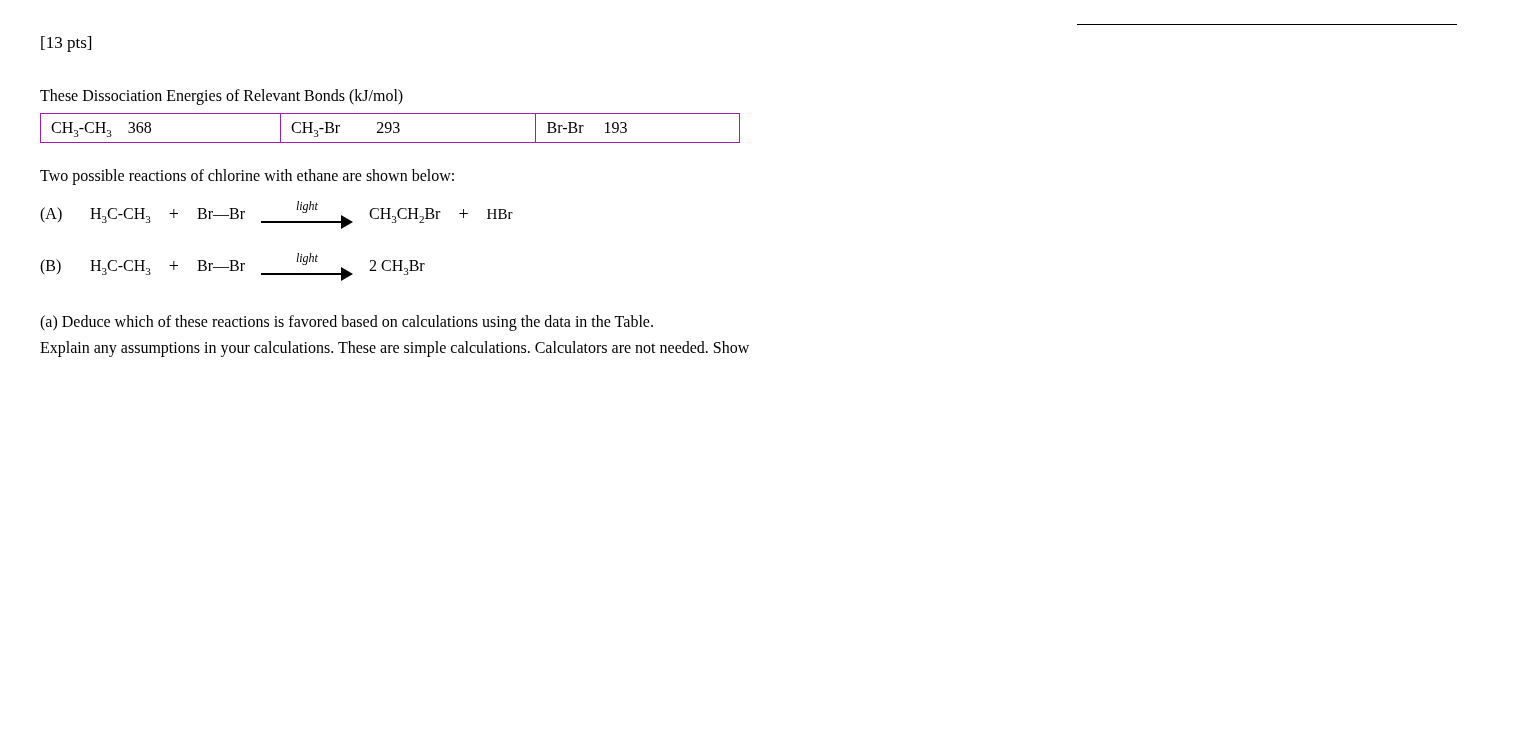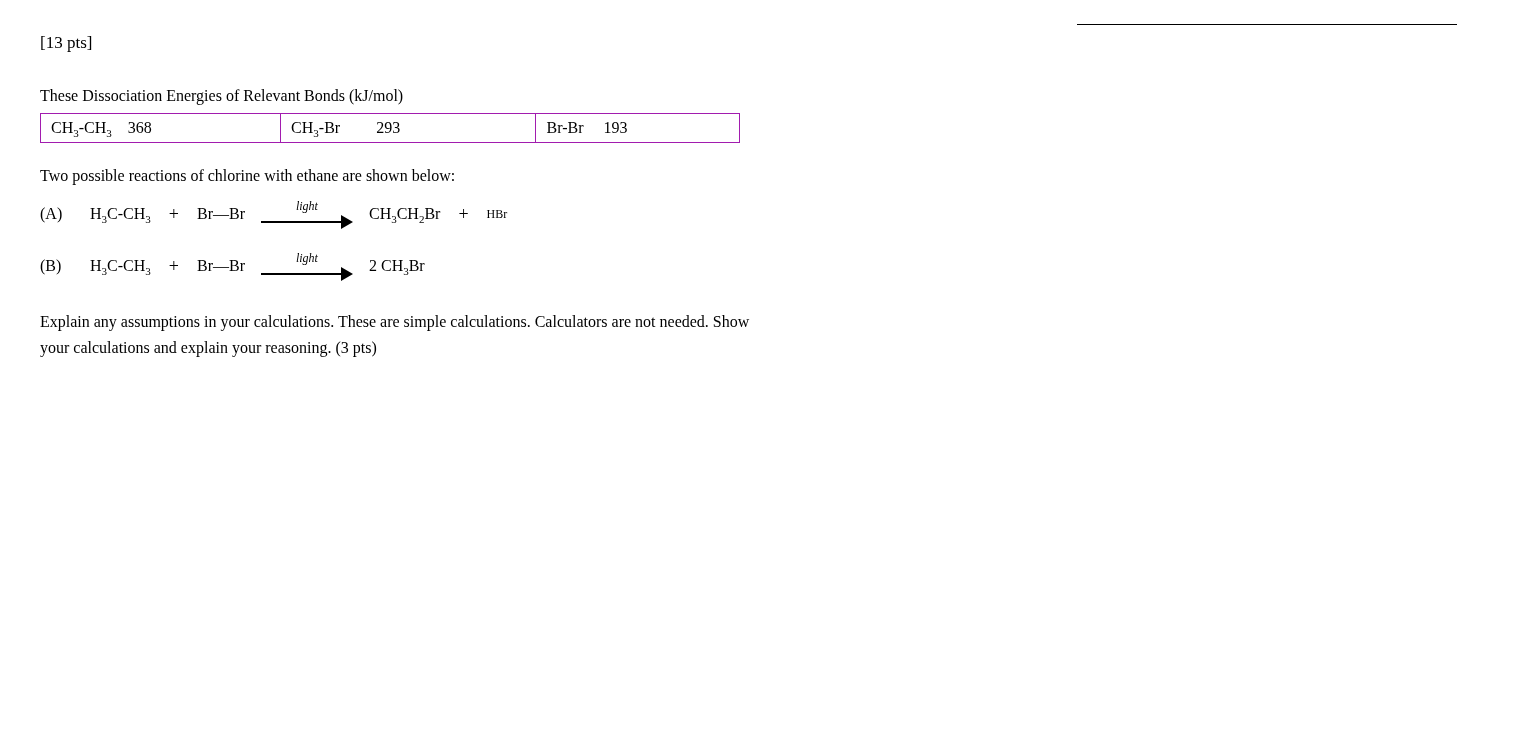--- a/index.html
+++ b/index.html
@@ -176,21 +176,21 @@
       <div class="arrow-line">
         <div class="arrow-shaft"></div>
         <div class="arrow-head"></div>
       </div>
     </div>
 
     <span style="font-size:16px;text-align:right;">
       CH<span class="sub">3</span>CH<span class="sub">2</span>Br
     </span>
     <span class="plus">+</span>
-    <span style="font-size:12px;">HBr</span>
+    <span style="font-size:15px;">HBr</span>
   </div>
 </div>
 
 <div class="reaction-block" style="margin-top:22px;">
   <div class="reaction-row">
     <span class="reaction-label">(B)</span>
     <span style="font-size:16px;">
       H<span class="sub">3</span>C-CH<span class="sub">3</span>
     </span>
     <span class="plus">+</span>
@@ -204,15 +204,15 @@
       </div>
     </div>
 
     <span style="font-size:16px;">
       2 CH<span class="sub">3</span>Br
     </span>
   </div>
 </div>
 
 <div class="question-text">
+  <div>(a) Deduce which of these reactions is favored based on calculations using the data in the Table.</div>
   <div>Explain any assumptions in your calculations. These are simple calculations. Calculators are not needed. Show</div>
-  <div>your calculations and explain your reasoning. (3 pts)</div>
 </div>
 
 </body></html>

